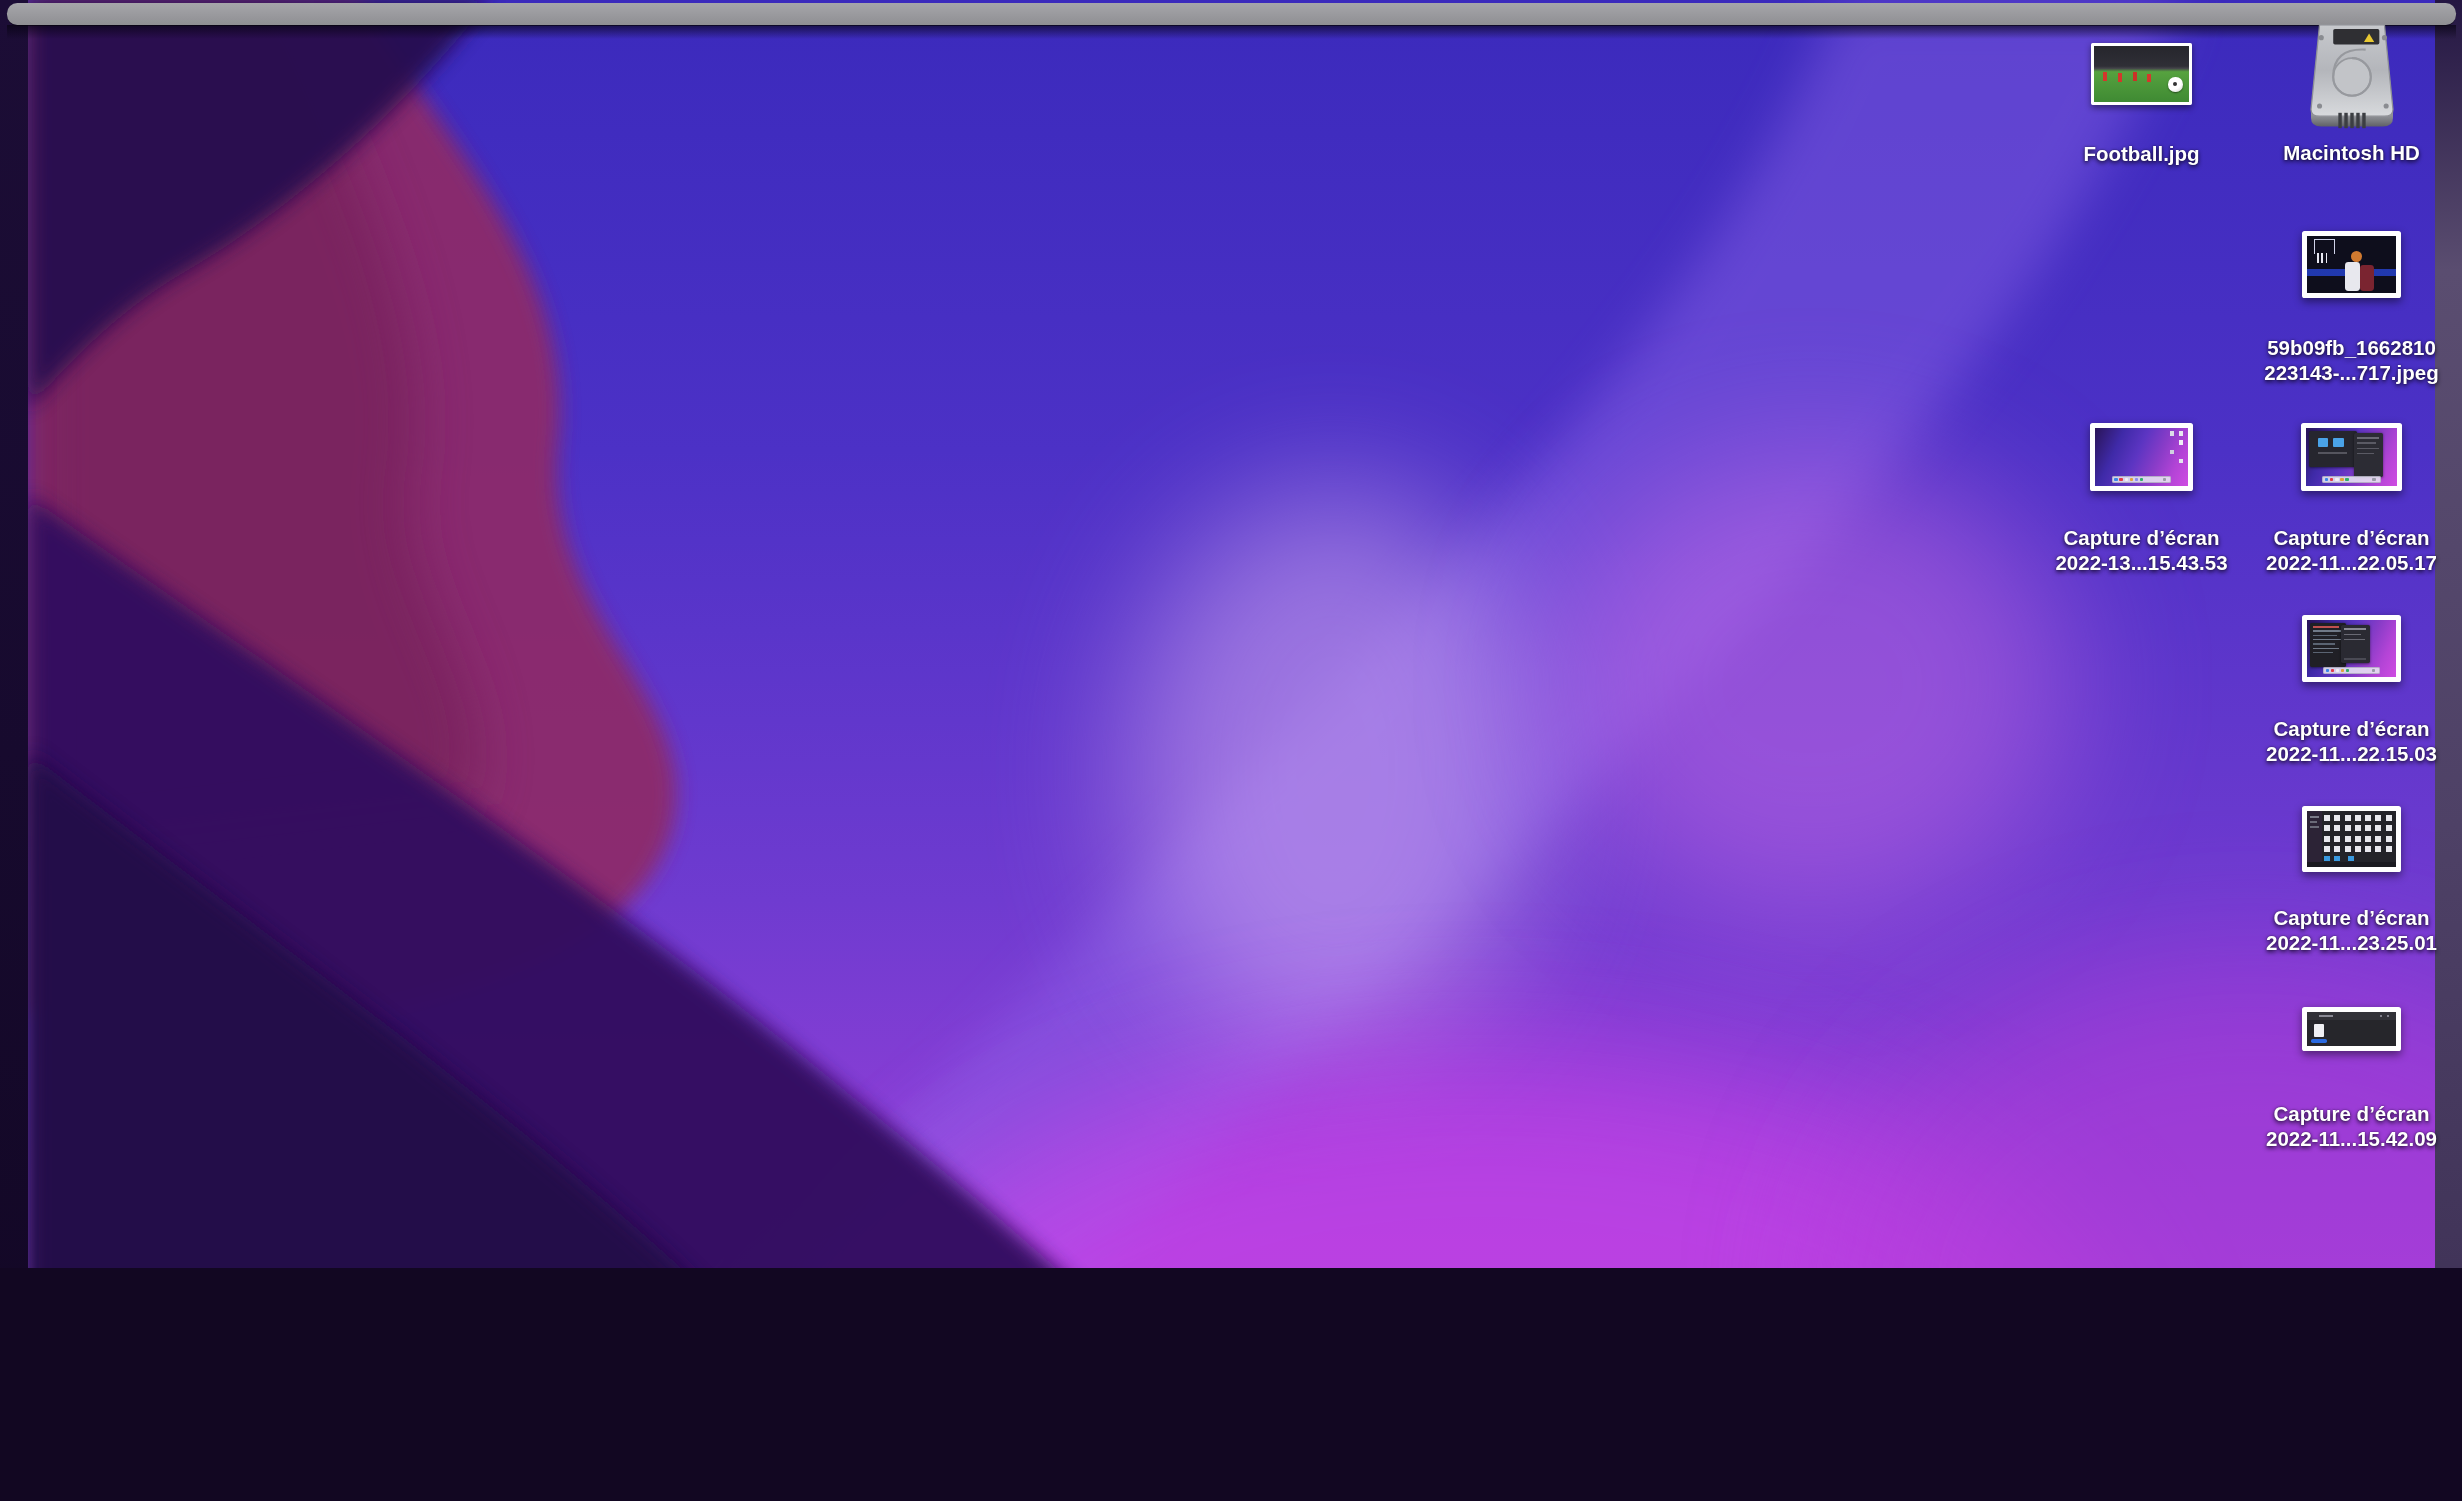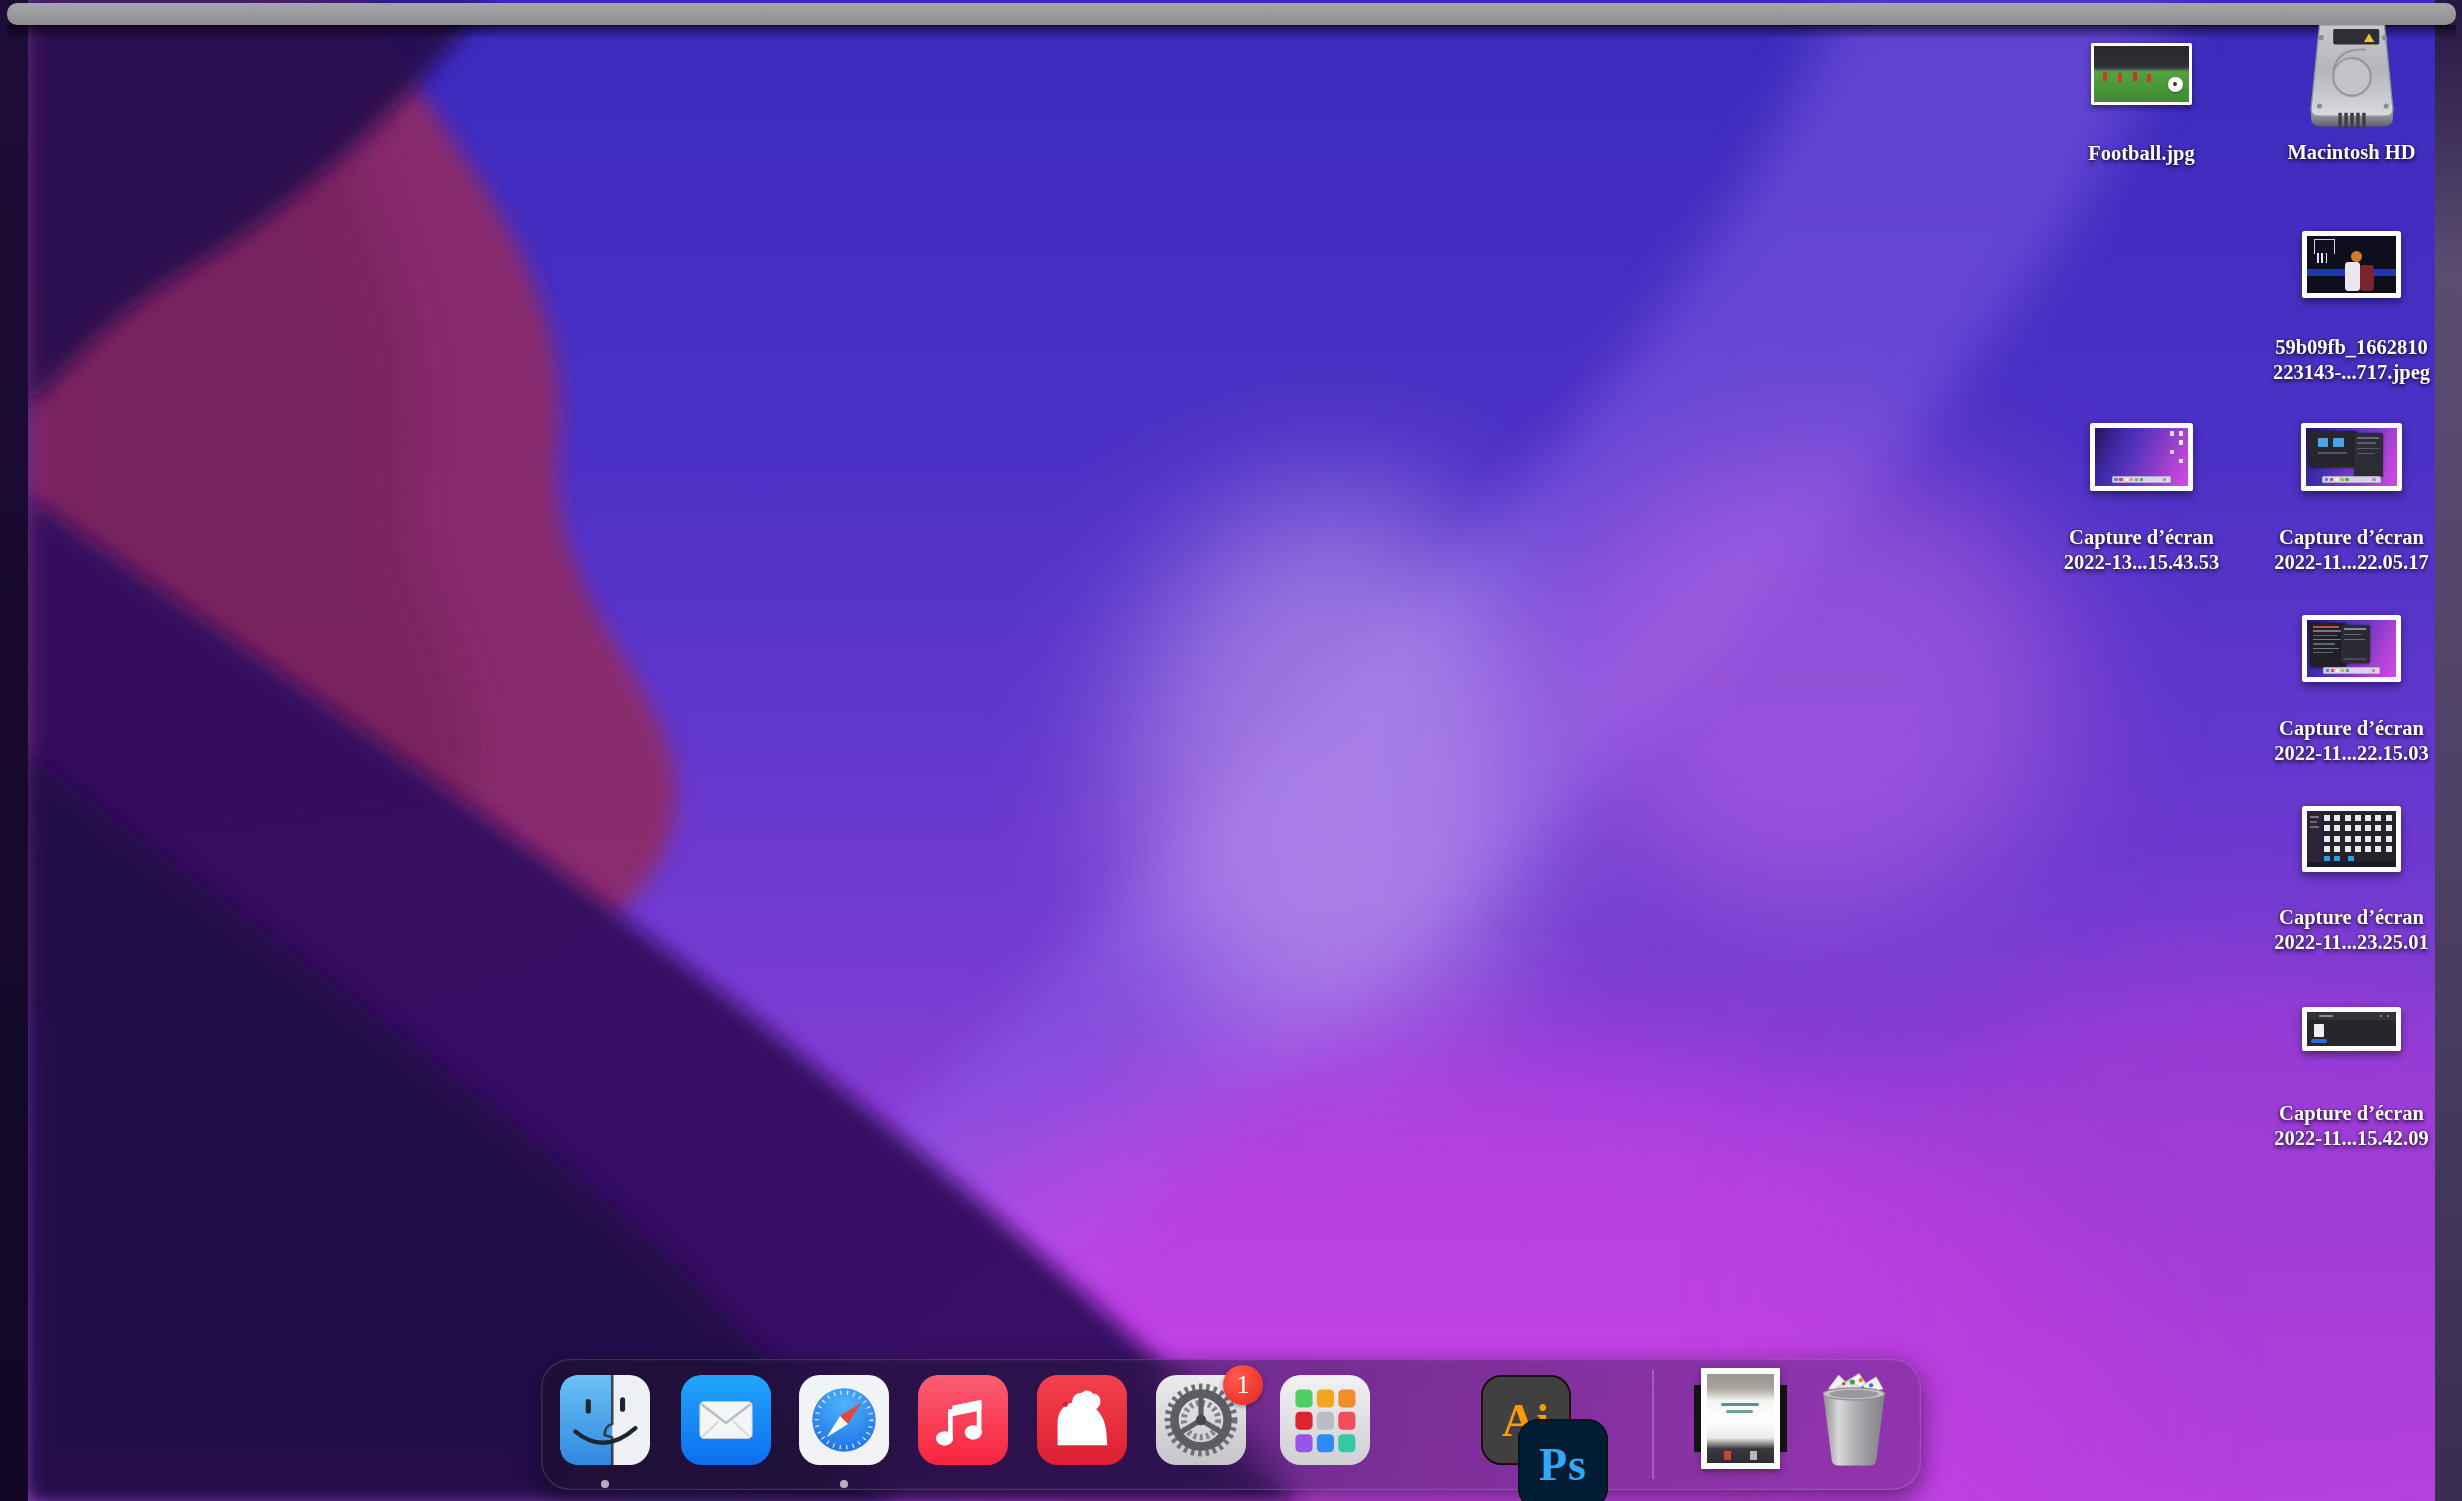--- a/index.html
+++ b/index.html
@@ -1,17 +1,17 @@
 <!DOCTYPE html>
 <html style="font-size:13.7px"><head>
 <meta charset="utf-8">
 <style>
   html,body{margin:0;padding:0;background:#120722;}
-  #screen{position:relative;width:2462px;height:1501px;overflow:hidden;
-          font-family:Liberation Serif, serif;}
+  #screen{position:relative;width:2462px;height:1268px;overflow:hidden;
+          font-family:Liberation Sans, sans-serif;}
 
   
   .edge-left{position:absolute;left:0;top:0;width:28px;height:1501px;
              background:linear-gradient(180deg,#1c0d36 0%,#170a2e 50%,#120724 100%);}
   .edge-right{position:absolute;right:0;top:0;width:27px;height:1501px;
               background:linear-gradient(180deg,#241642 0%,#5a4d70 18%,#4e4166 55%,#3a2d52 100%);}
 
   
   .wallpaper{position:absolute;left:28px;top:0;width:2407px;height:1501px;}
   .wallpaper svg{display:block;width:100%;height:100%;}

